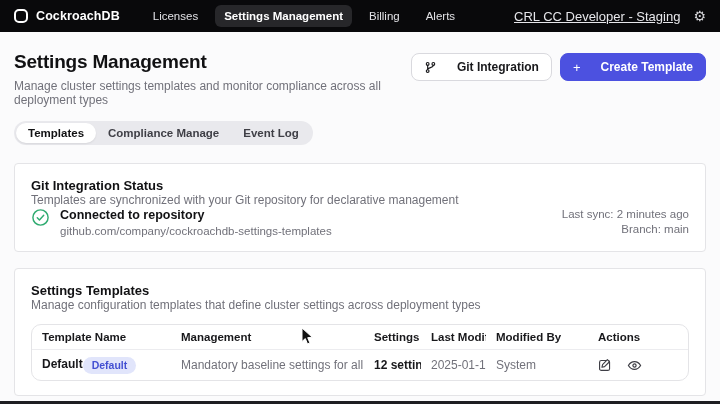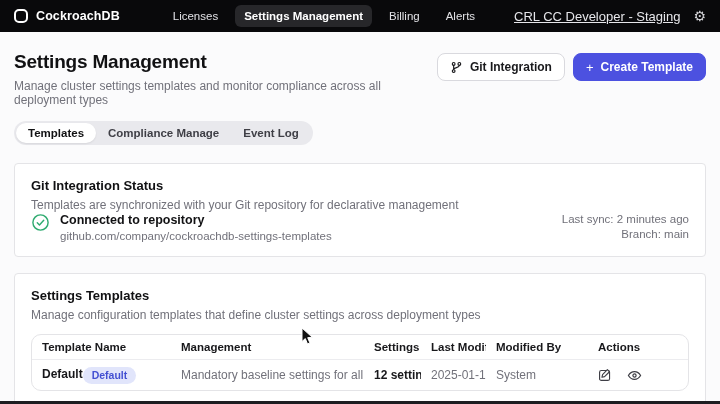--- a/index.html
+++ b/index.html
@@ -7,21 +7,21 @@
   body {
     position:relative;
     background:#fbfbfc;
     font-family:"Liberation Sans", sans-serif;
     color:#18181b;
   }
 
   
   .nav {
     height:32px; background:#09090b; display:flex; 
-    padding:0 14px; gap:20px;
+    padding:0 14px; gap:0;
   }
   .brand { display:flex; align-items:center; gap:8px; margin-right:24px; }
   .brand-logo {
     width:14px; height:14px; border:2.5px solid #ffffff; border-radius:5px;
     display:inline-block;
   }
   .brand-name { color:#ffffff; font-size:12.5px; font-weight:700; letter-spacing:.1px; }
   .nav-links { display:flex; align-items:center; gap:8px; }
   .nav-item {
     color:#e2e2e6; font-size:11.5px; font-weight:500; padding:5px 9px;
@@ -30,21 +30,21 @@
   .nav-item.active { background:#27272a; color:#ffffff; font-weight:600; }
   .nav-right { margin-left:auto; display:flex; align-items:center; gap:13px; }
   .org-name { color:#e6e6ea; font-size:13px; white-space:nowrap;text-decoration:underline; }
   .gear { color:#d4d4d8; font-size:14px; line-height:1; }
 
   
   .page-head { display:flex; justify-content:space-between; padding:19px 14px 0; }
   .page-title { font-size:19px; font-weight:700; color:#111113; letter-spacing:-.2px; }
   .page-sub { font-size:12px; color:#71717a; margin-top:6px; }
   .head-actions { display:flex; gap:8px; align-items:flex-start; padding-top:2px; }
-  .btn { display:flex; align-items:center; gap:7px; height:28px; padding:0 12px;
+  .btn { display:flex; align-items:center; gap:20px; height:28px; padding:0 12px;
          border-radius:8px; font-size:12px; font-weight:600; cursor:pointer; white-space:nowrap; }
   .btn-secondary { background:#ffffff; border:1px solid #d9d9de; color:#18181b; }
   .btn-primary { background:#4c51e0; border:1px solid #4c51e0; color:#ffffff; }
   .btn-primary .plus { font-size:13px; font-weight:500; line-height:1; }
 
   
   .tabs {
     display:inline-flex; align-items:center; background:#e9e9ed;
     border-radius:999px; padding:2px; margin:14px 0 0 14px;
   }
@@ -54,21 +54,21 @@
   }
   .tab.active { background:#ffffff; color:#111113; box-shadow:0 1px 2px rgba(0,0,0,.08);text-align:center; }
 
   
   .card {
     background:#ffffff; border:1px solid #e4e4e7; border-radius:4px;
     margin:18px 14px 0; padding:14px 16px;
   }
   .card + .card { margin-top:16px; }
   .card-title { font-size:13px; font-weight:700; color:#111113; }
-  .card-sub { font-size:12px; color:#71717a; margin-top:5px; }
+  .card-sub { font-size:12px; color:#71717a; }
 
   .conn-row { display:flex; justify-content:space-between; align-items:center; }
   .conn-left { display:flex; gap:10px; align-items:flex-start; }
   .conn-title { font-size:12.5px; font-weight:700; color:#111113; }
   .conn-url { font-size:11.5px; color:#71717a; margin-top:3px; }
   .conn-meta { text-align:right; font-size:11.5px; color:#71717a; line-height:15px; }
 
   
   .tbl { border:1px solid #e4e4e7; border-radius:10px; margin-top:12px; overflow:hidden; background:#fff; }
   .trow {

